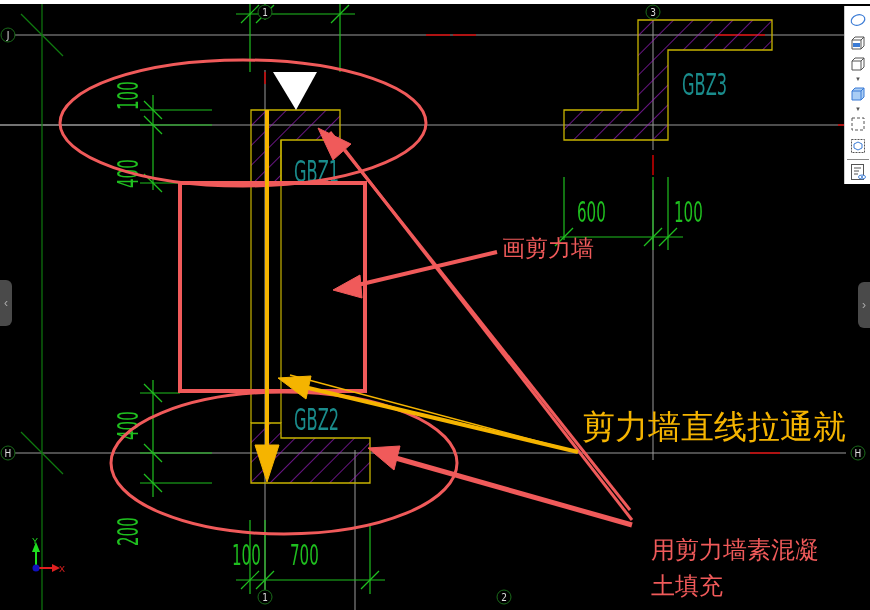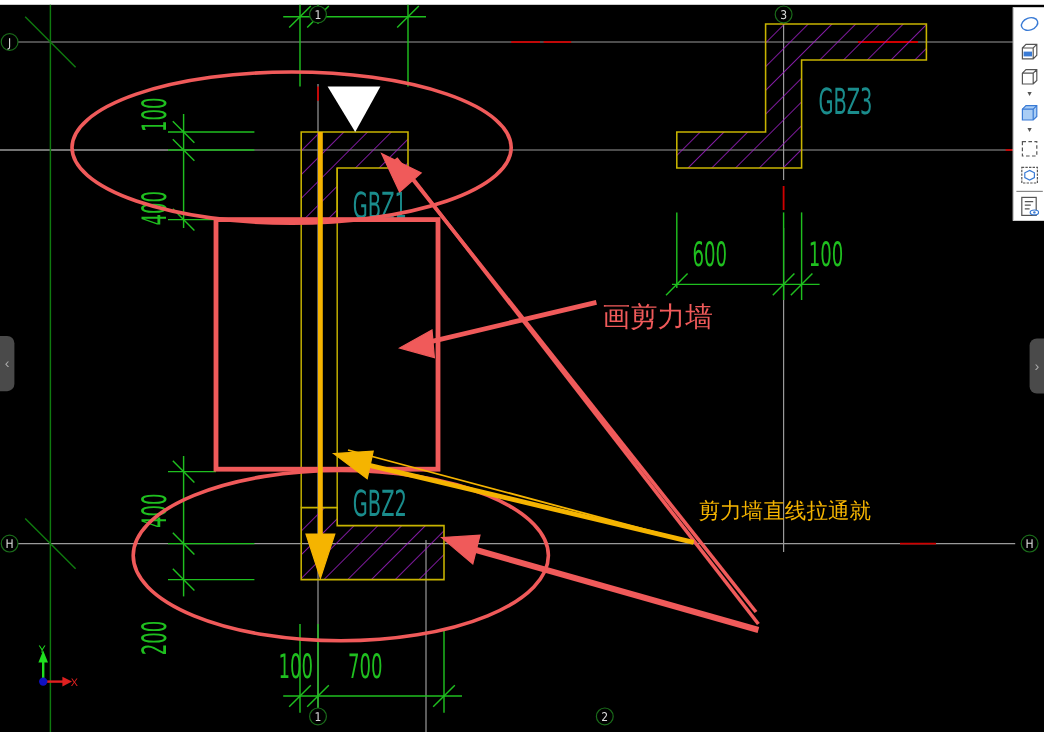--- a/index.html
+++ b/index.html
@@ -1,21 +1,21 @@
 <!DOCTYPE html>
 <html><head>
 <meta charset="utf-8">
 <style>
   html,body{margin:0;padding:0;background:#fff;}
   body{width:870px;height:610px;overflow:hidden;position:relative;font-family:"Liberation Sans","DejaVu Sans",sans-serif;}
   #canvas{position:absolute;left:0;top:4px;width:870px;height:606px;background:#000;}
   #cad{position:absolute;left:0;top:0;width:870px;height:610px;}
   .anno{position:absolute;font-family:"DejaVu Sans",sans-serif;white-space:nowrap;}
-  #anno-shear{left:502px;top:233px;color:#f05a5a;font-size:23px;margin-top:16px;}
-  #anno-yellow{left:582px;top:407px;color:#f5b400;font-size:18px;line-height:39px;}
+  #anno-shear{left:502px;top:233px;color:#f05a5a;font-size:23px;}
+  #anno-yellow{left:582px;top:407px;color:#f5b400;font-size:33px;line-height:39px;}
   #anno-red2{left:651px;top:532px;color:#f05a5a;font-size:24px;line-height:36px;}
   #toolbar{position:absolute;left:844px;top:6px;width:26px;height:178px;background:#fff;border-left:1px solid #ccc;}
   .tb-btn{position:absolute;left:3px;width:20px;height:20px;display:flex;align-items:center;justify-content:center;cursor:pointer;}
   .tb-caret{position:absolute;left:9px;width:8px;height:6px;font-size:6px;color:#555;text-align:center;line-height:6px;}
   .side-handle{position:absolute;width:12px;height:46px;background:#4a4a4a;color:#aaa;font-size:12px;display:flex;align-items:center;justify-content:center;cursor:pointer;}
   #handle-left{left:0;top:280px;border-radius:0 6px 6px 0;}
   #handle-right{left:858px;top:282px;border-radius:6px 0 0 6px;}
   .cad-text{font-family:"DejaVu Sans Condensed","DejaVu Sans",sans-serif;}
 </style>
 </head>
@@ -193,20 +193,22 @@
     <text x="32" y="544" fill="#1fdf1f" font-size="9">Y</text>
     <text x="59" y="572" fill="#e02020" font-size="9">X</text>
   </g>
 </svg>
 
 <div class="anno" id="anno-shear">画剪力墙</div>
 <div class="anno" id="anno-yellow">
   <div>剪力墙直线拉通就</div>
 </div>
 <div class="anno" id="anno-red2">
+  <div>用剪力墙素混凝</div>
+  <div>土填充</div>
 </div>
 
 <div id="toolbar">
   <div class="tb-btn" style="top:4px">
     <svg width="16" height="14">
         <ellipse cx="8" cy="7" rx="7" ry="5" transform="rotate(-20 8 7)" fill="none" stroke="#3a7bd5" stroke-width="1.2"></ellipse>
       </svg>
   </div>
   <div class="tb-btn" style="top:27px">
     <svg width="16" height="16">

